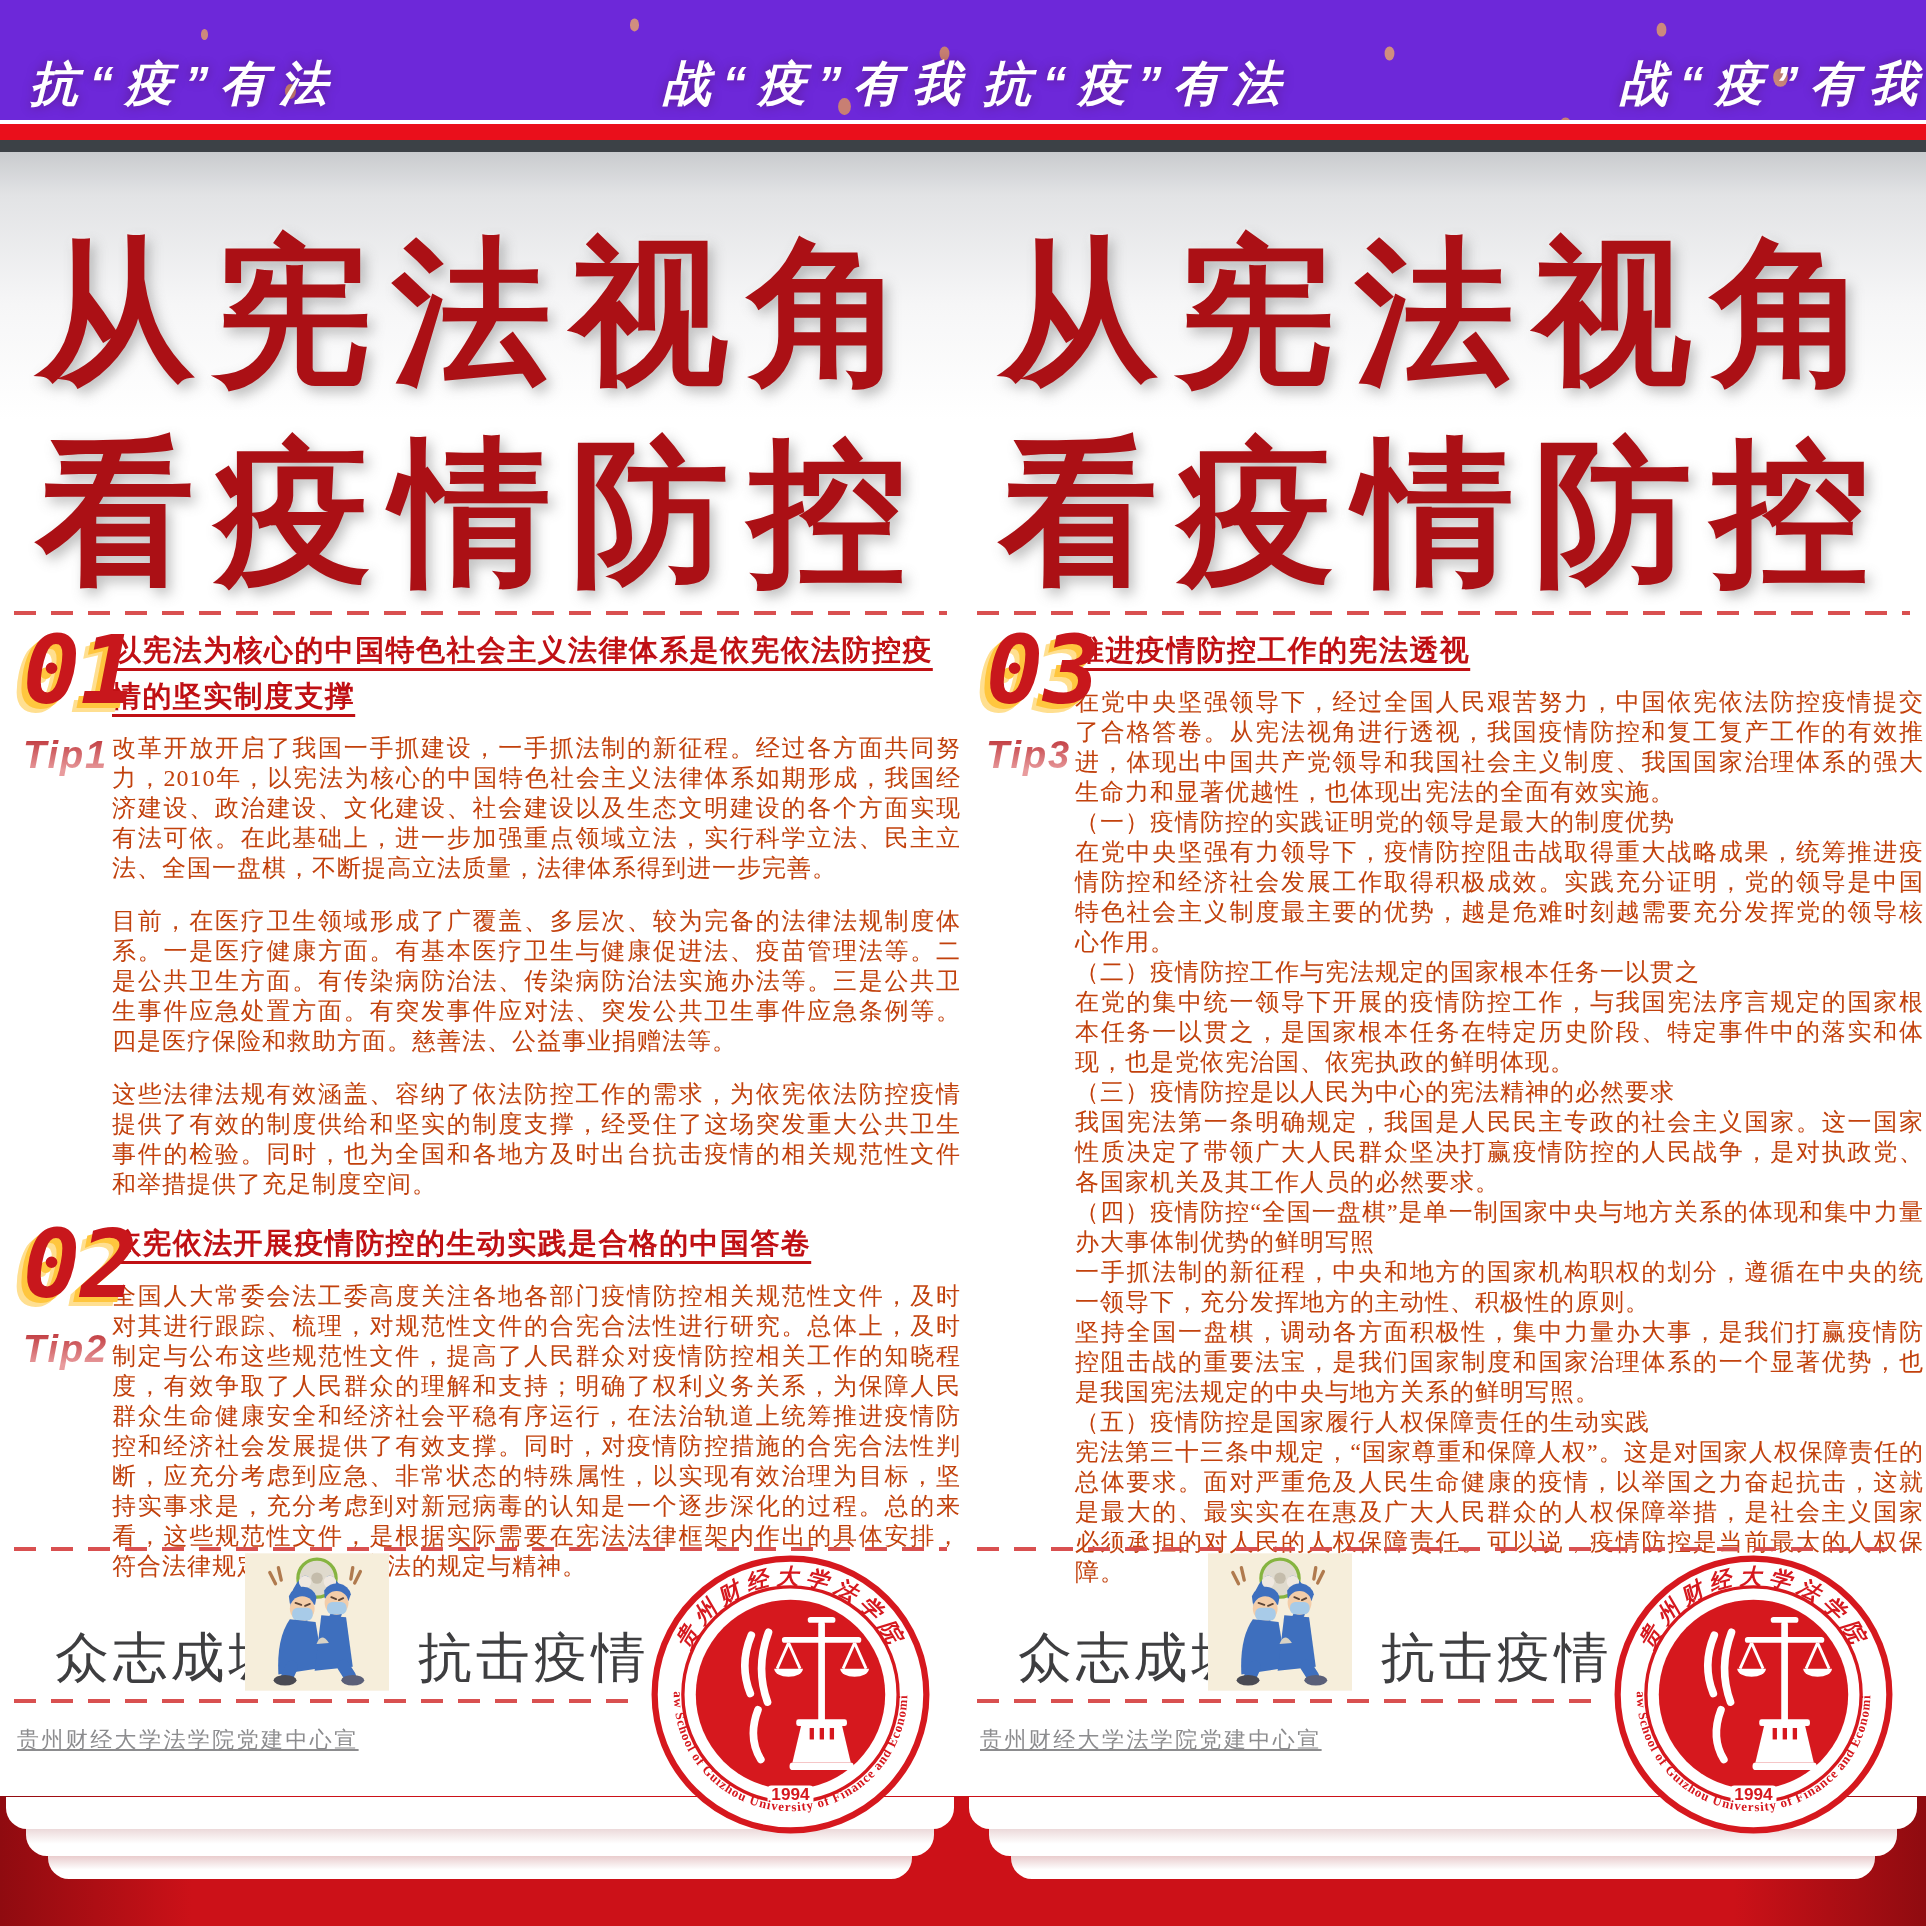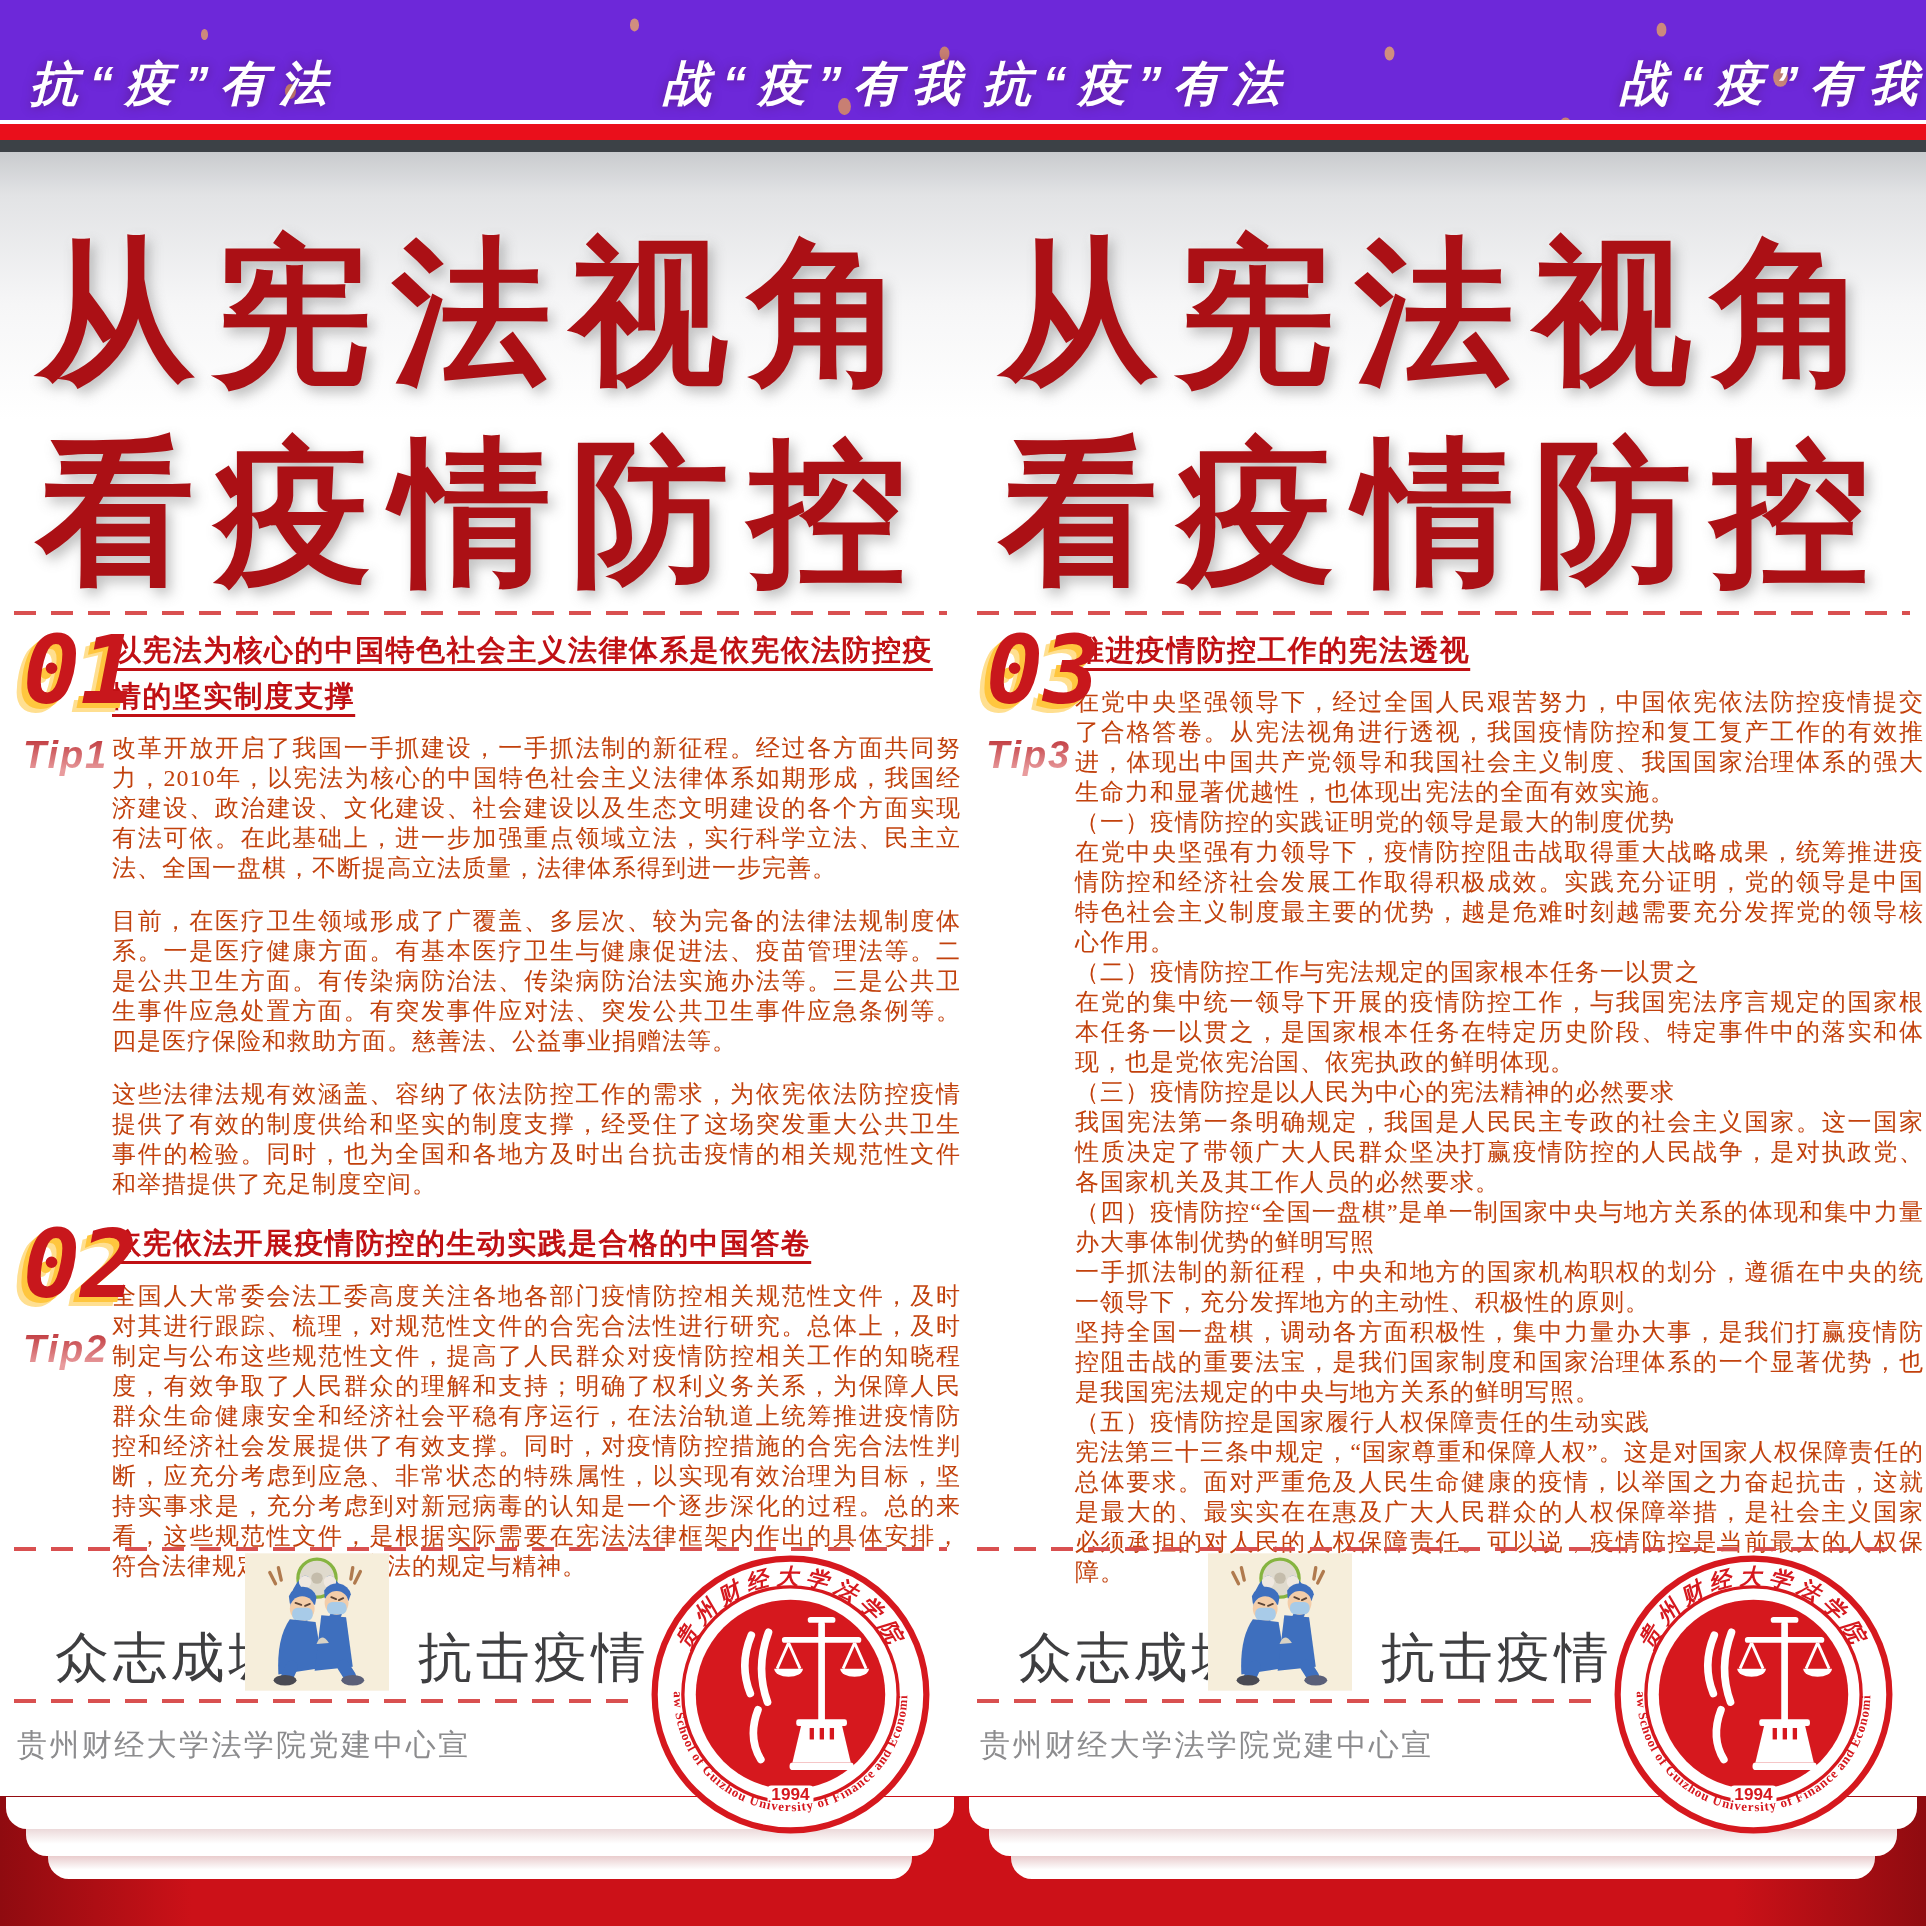--- a/index.html
+++ b/index.html
@@ -73,21 +73,21 @@
     font-family:"Liberation Serif","DejaVu Serif",serif; }
   .sec-body p:last-child { margin-bottom:0; }
   .tight p { margin-bottom:0; }
 
   
   .f-dash1 { top:1547px; left:14.3px; right:16px; }
   .f-dash2 { top:1699px; left:14.3px; width:619px; }
   .slogan { position:absolute; top:1622px; font-size:54px; color:#3e3e40; letter-spacing:3.8px; font-weight:500; }
   .slogan-l { left:55px; } .slogan-r { left:418px; }
   .cartoon { position:absolute; top:1553px; left:245px; width:144px; height:138px; }
-  .credit { position:absolute; top:1725px; left:17px; font-size:30px; color:#8c8c8e; letter-spacing:2.4px; }
+  .credit { position:absolute; top:1725px; left:17px; font-size:22px; color:#8c8c8e; letter-spacing:2.4px;text-decoration:underline; }
   .badge { position:absolute; top:1551px; left:647px; width:287px; height:287px; z-index:5; }
 </style>
 </head>
 <body>
 
 <div class="banner">
   <span class="banner-text bt0">抗“疫”有法</span>
   <span class="banner-text bt1">战“疫”有我</span>
   <span class="banner-text bt2">抗“疫”有法</span>
   <span class="banner-text bt3">战“疫”有我</span>

